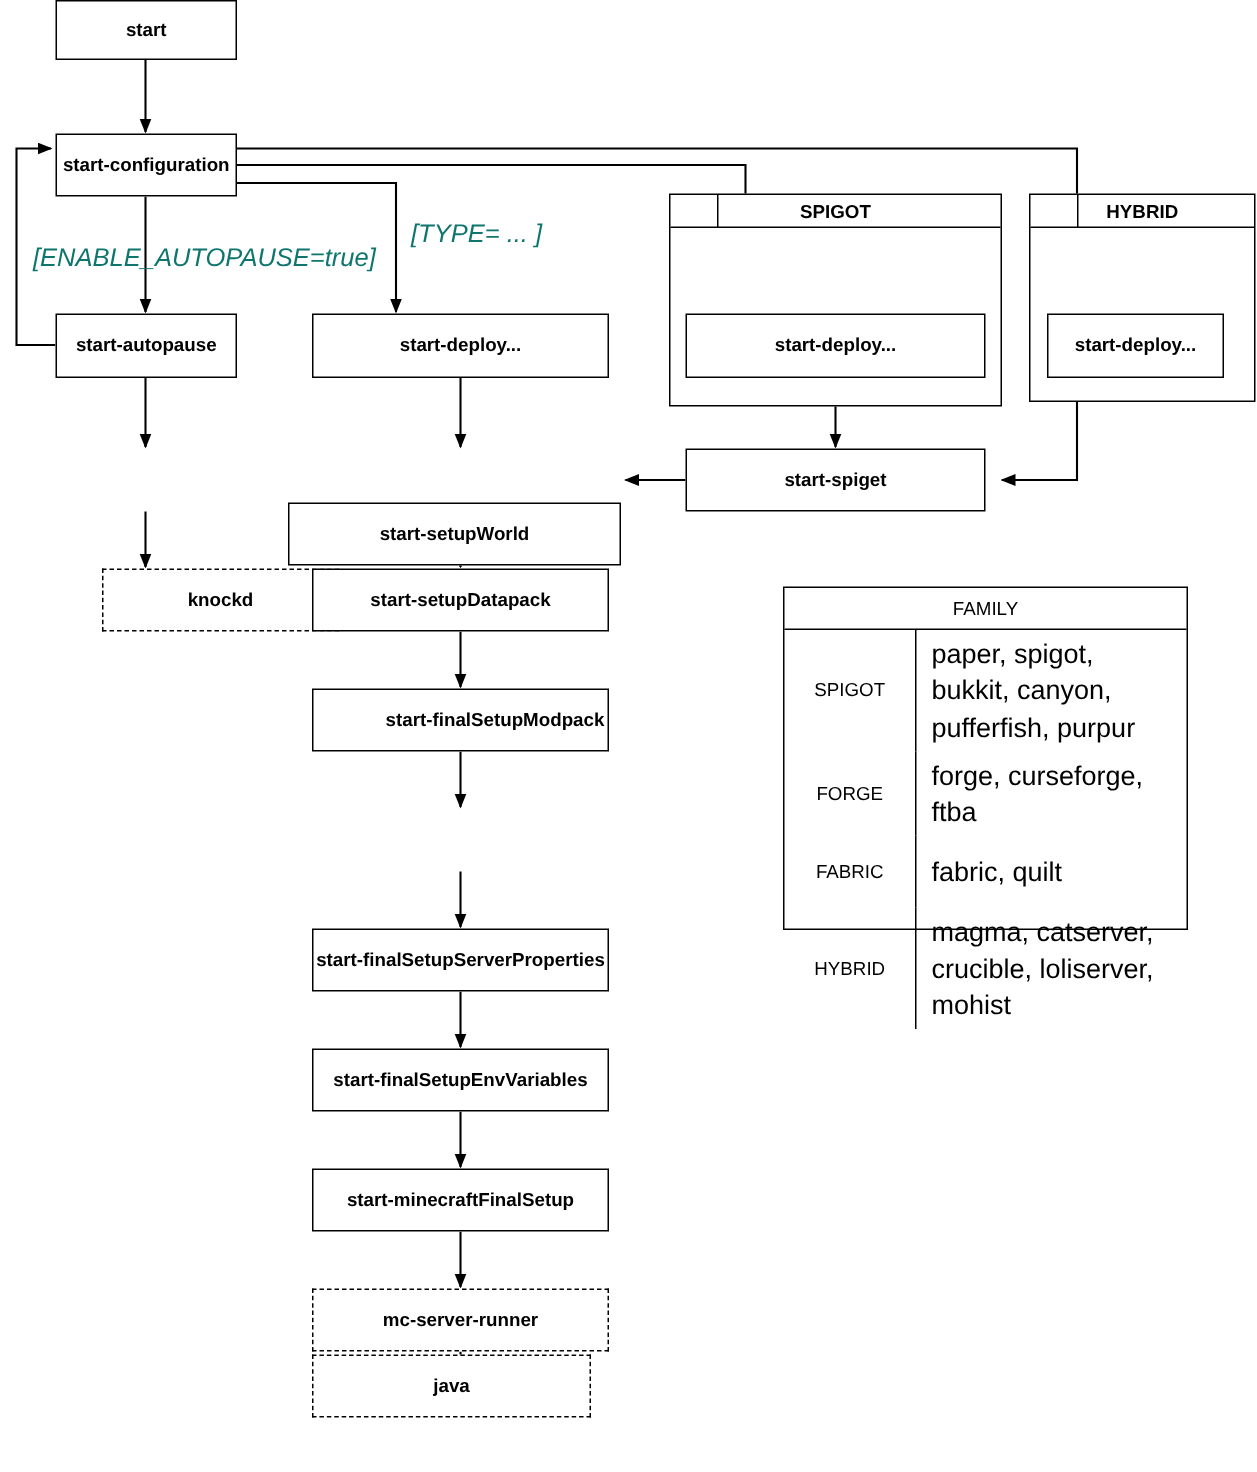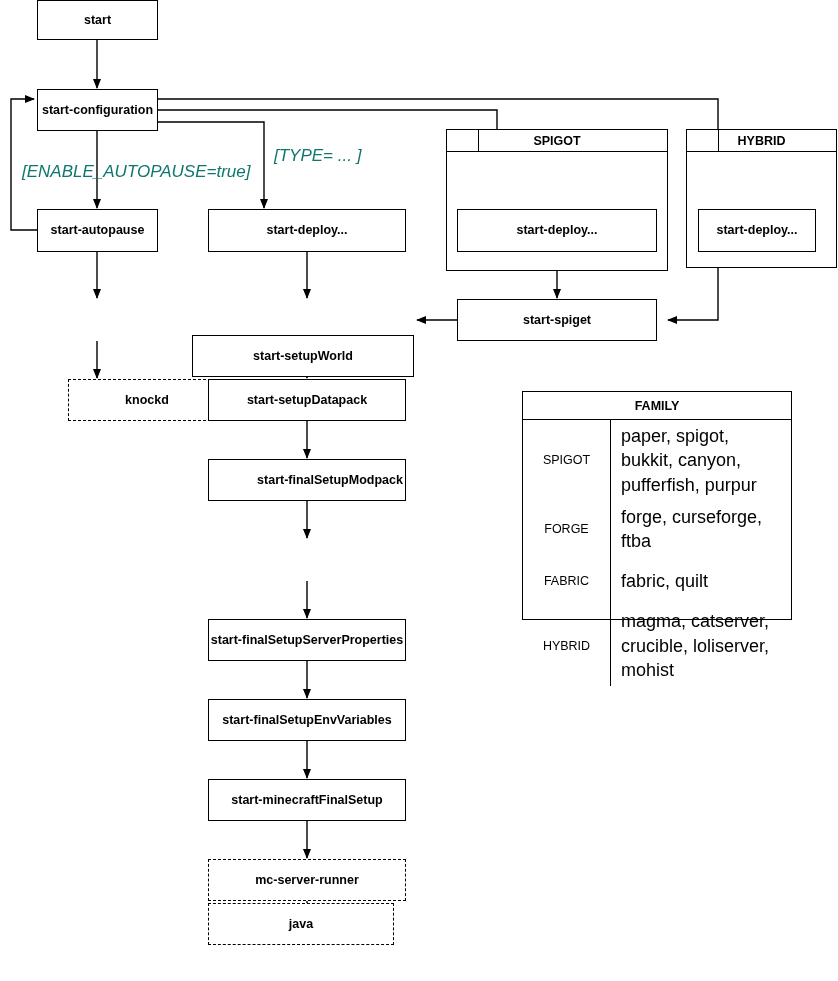--- a/index.html
+++ b/index.html
@@ -88,21 +88,21 @@
     z-index: 3;
   }
   .legend-title {
     box-sizing: border-box;
     height: 28px;
     border-bottom: 1.4px solid #000000;
     display: flex;
     align-items: center;
     justify-content: center;
     font-size: 12.5px;
-    font-weight: bold;
+    font-weight: normal;
   }
   .legend-body {
     display: block;
   }
   .legend-row {
     display: flex;
     box-sizing: border-box;
     min-height: 48px;
   }
   .legend-key {

